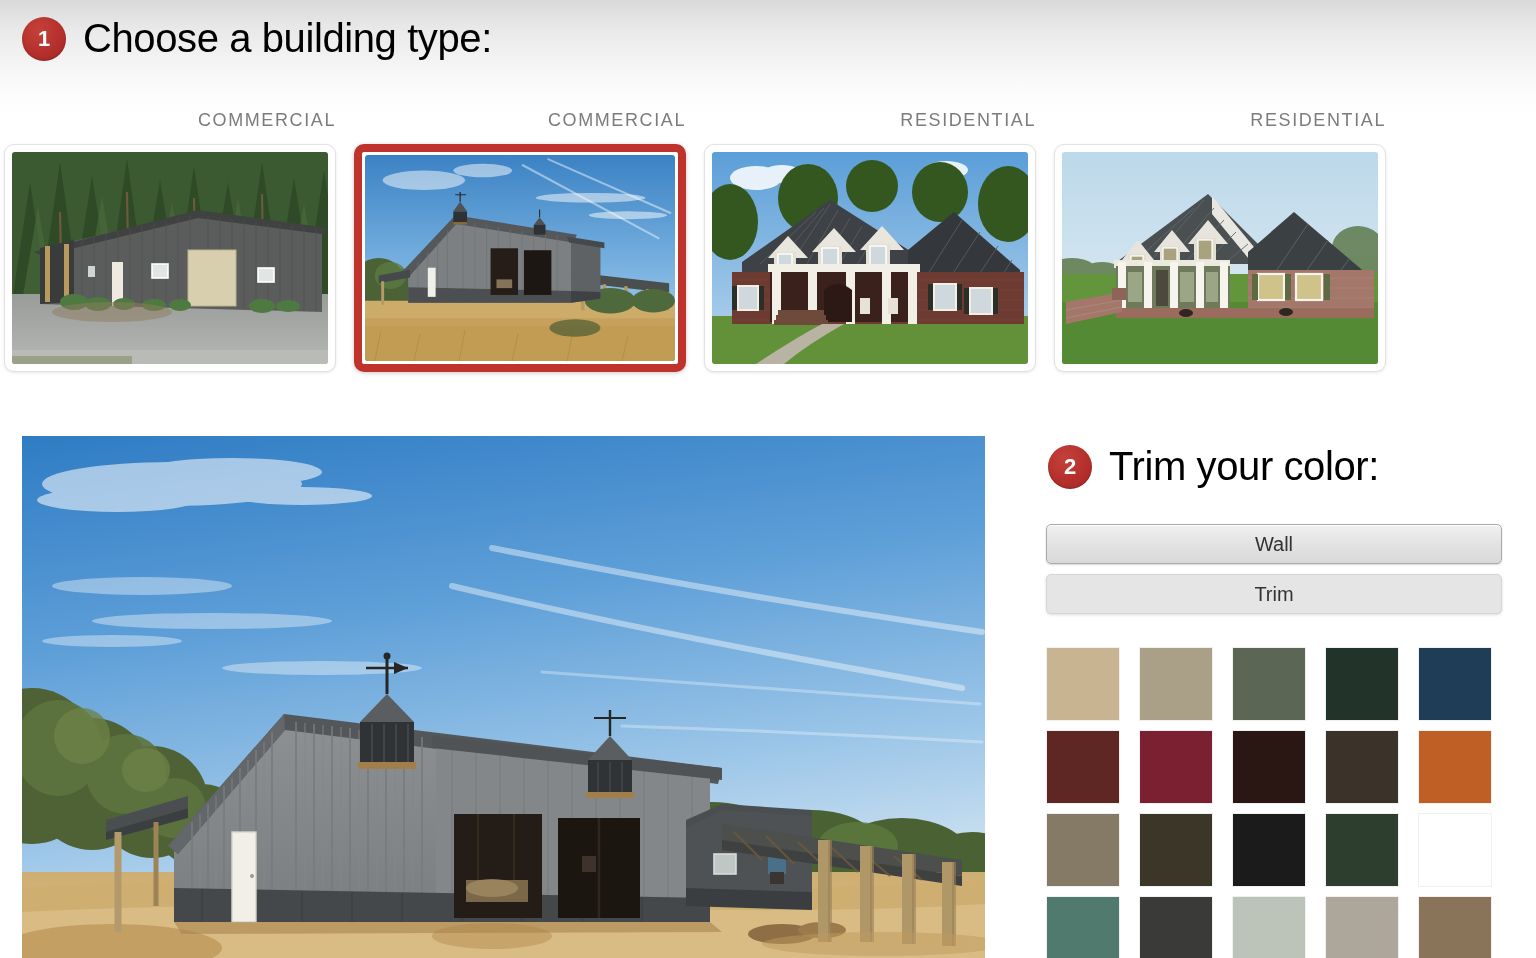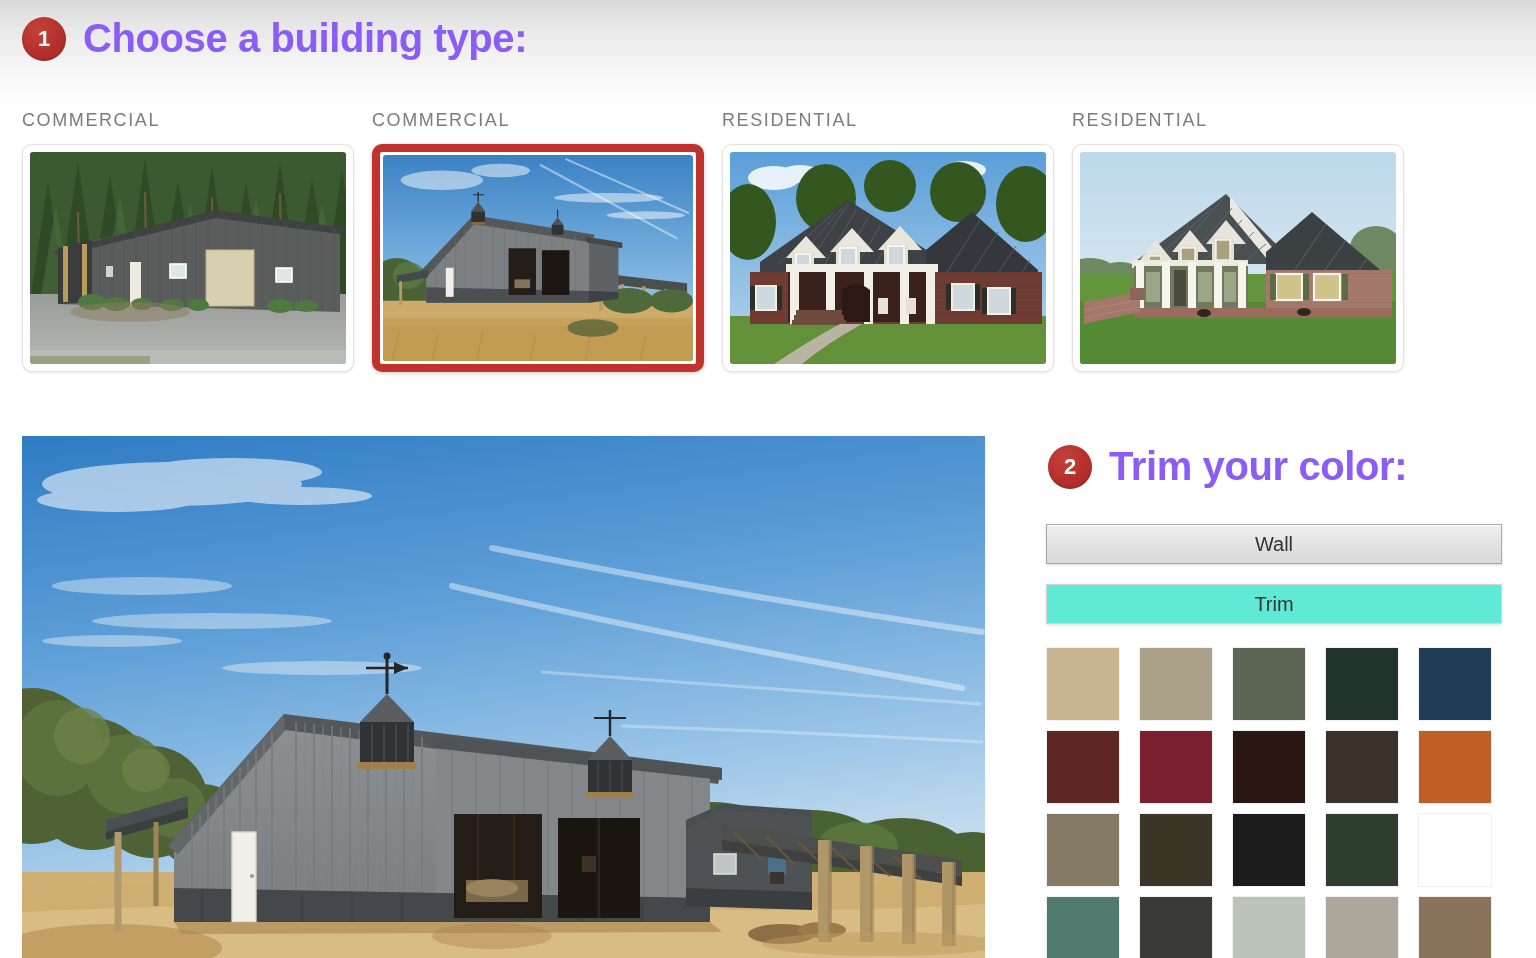--- a/index.html
+++ b/index.html
@@ -50,22 +50,22 @@
     font-weight: bold;
     display: flex;
     align-items: center;
     justify-content: center;
     flex: 0 0 auto;
     box-shadow: inset 0 -1px 2px rgba(0,0,0,0.18);
     line-height: 1;
   }
   .step-title {
     font-size: 40px;
-    color: #8b5cf6;
-    font-weight: bold;
+    color: #000000;
+    font-weight: normal;
     letter-spacing: -0.4px;
     white-space: nowrap;
   }
 
   #step1-header {
     position: absolute;
     left: 22px;
     top: 16px;
   }
   #step2-header {
@@ -80,21 +80,21 @@
     left: 22px;
     top: 110px;
     width: 1492px;
     display: flex;
     gap: 36px;
   }
   .type-card {
     width: 314px;
     display: flex;
     flex-direction: column;
-    align-items: flex-start;
+    align-items: flex-end;
     cursor: pointer;
   }
   .type-label {
     font-size: 18px;
     letter-spacing: 1.6px;
     color: #7c7c7c;
     margin-bottom: 13px;
     text-transform: uppercase;
     white-space: nowrap;
   }
@@ -135,37 +135,37 @@
   
   #color-panel {
     position: absolute;
     left: 1046px;
     top: 524px;
     width: 456px;
   }
   .seg-btn {
     width: 456px;
     height: 40px;
-    border-radius: 0;
+    border-radius: 5px;
     display: flex;
     align-items: center;
     justify-content: center;
     font-size: 20px;
     color: #333333;
     cursor: pointer;
-    margin-bottom: 20px;
+    margin-bottom: 10px;
     border: 1px solid #b9b9b9;
   }
   .seg-btn.active {
     background: linear-gradient(to bottom, #f0f0f0 0%, #e3e3e3 50%, #d9d9d9 100%);
     border-color: #a9a9a9;
     box-shadow: 0 1px 2px rgba(0,0,0,0.16), inset 0 1px 0 rgba(255,255,255,0.9);
   }
   .seg-btn.inactive {
-    background: #5eead4;
+    background: #e5e5e5;
     border-color: #d6d6d6;
     box-shadow: 0 1px 3px rgba(0,0,0,0.14);
   }
 
   #swatch-grid {
     position: absolute;
     left: 1047px;
     top: 648px;
     width: 444px;
     display: grid;

